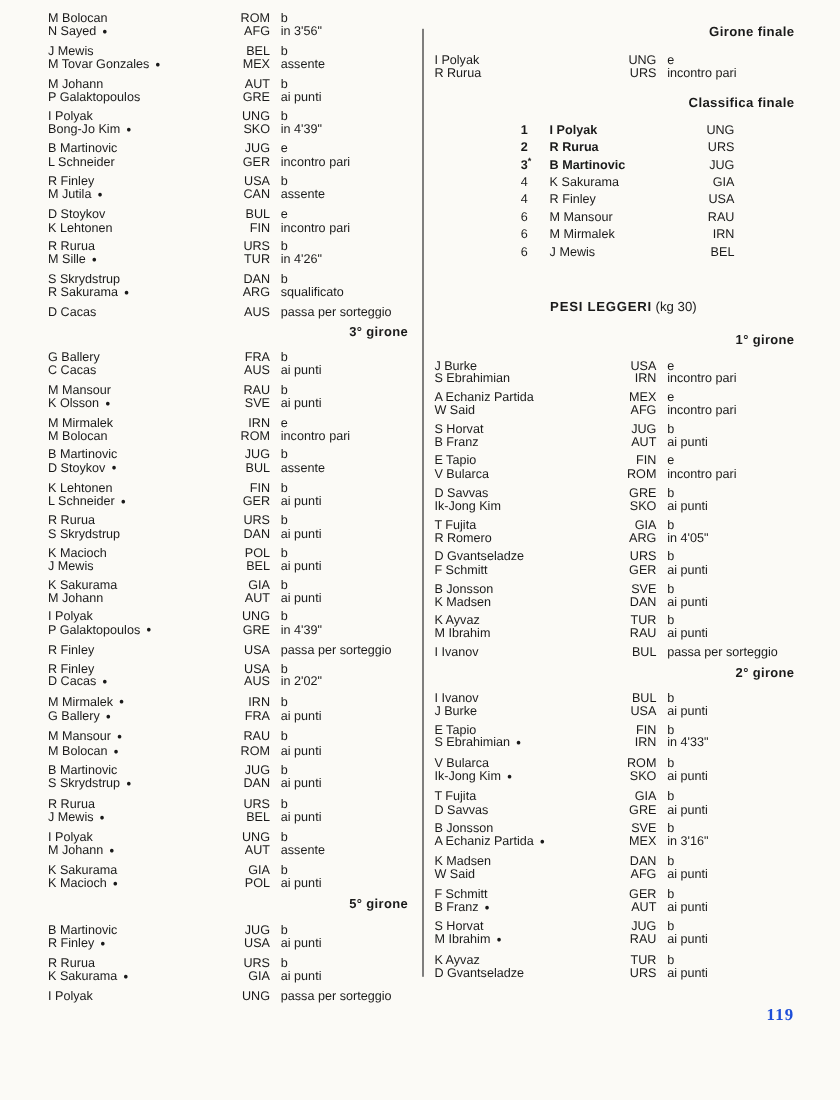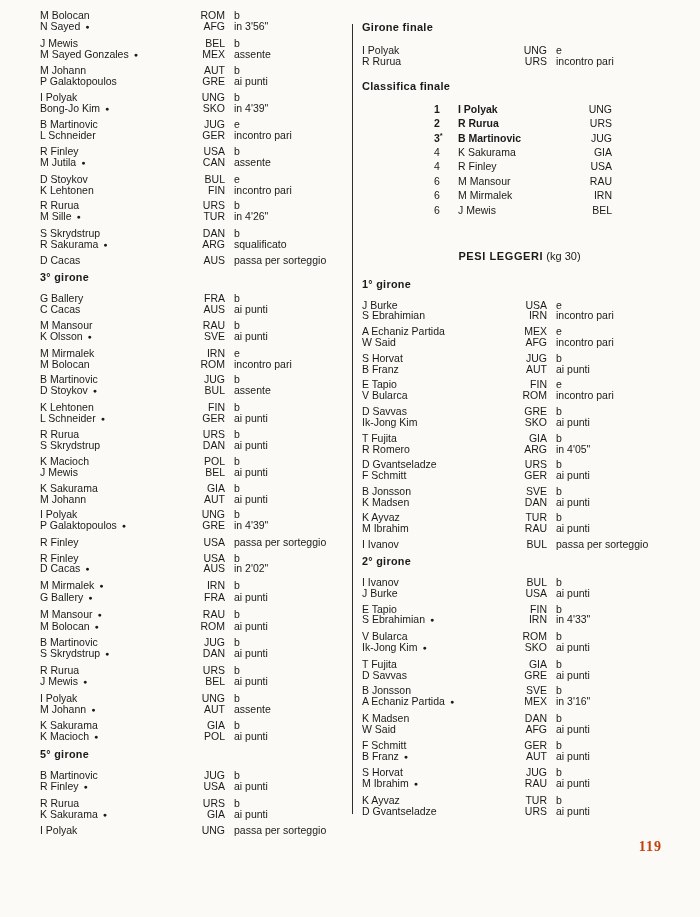--- a/index.html
+++ b/index.html
@@ -30,21 +30,21 @@
     line-height: 10.9px;
     white-space: nowrap;
   }
   .name-cell { overflow: visible; }
   .code { text-align: right; }
   .result { padding-left: 9px; }
   .dot { font-size: 7px; margin-left: 5px; vertical-align: 1px; }
 
   
   .girone-heading, .finale-heading {
-    text-align: left; font-weight: bold;
+    text-align: right; font-weight: bold;
     font-size: 10.8px; line-height: 11px;
     margin: 6px 0 10px;
     letter-spacing: 0.3px;
   }
   .finale-heading { margin: 14px 0 12px; font-size: 11px; }
   .col > .finale-heading:first-child { margin-top: 2px; }
 
   
   .ranking { margin-left: 72px; width: 178px; margin-bottom: 2px; }
   .rank-row {
@@ -63,21 +63,21 @@
     font-size: 11px; line-height: 12px;
   }
   .wt-main { font-weight: bold; letter-spacing: 0.6px; padding-left: 15px; }
   .wt-suffix { font-weight: normal; }
 
   .page-number {
     position: absolute; top: 839px; left: 612px; width: 50px;
     text-align: right;
     font-family: "Liberation Serif", serif;
     font-weight: bold; font-size: 14px; letter-spacing: 1px;
-    color: #c2410c;
+    color: #1d4ed8;
   }
 </style>
 </head>
 <body>
 
 <div class="page">
   <div class="divider"></div>
   <div class="col" id="col-left">
       <div class="match">
         <div class="row">
@@ -91,21 +91,21 @@
           <span class="result">in 3'56"</span>
         </div>
       </div>
       <div class="match">
         <div class="row">
           <span class="name-cell"><span class="nm">J Mewis</span></span>
           <span class="code">BEL</span>
           <span class="result">b</span>
         </div>
         <div class="row">
-          <span class="name-cell"><span class="nm">M Sayed Gonzales</span><span class="dot">●</span></span>
+          <span class="name-cell"><span class="nm">M Tovar Gonzales</span><span class="dot">●</span></span>
           <span class="code">MEX</span>
           <span class="result">assente</span>
         </div>
       </div>
       <div class="match">
         <div class="row">
           <span class="name-cell"><span class="nm">M Johann</span></span>
           <span class="code">AUT</span>
           <span class="result">b</span>
         </div>

